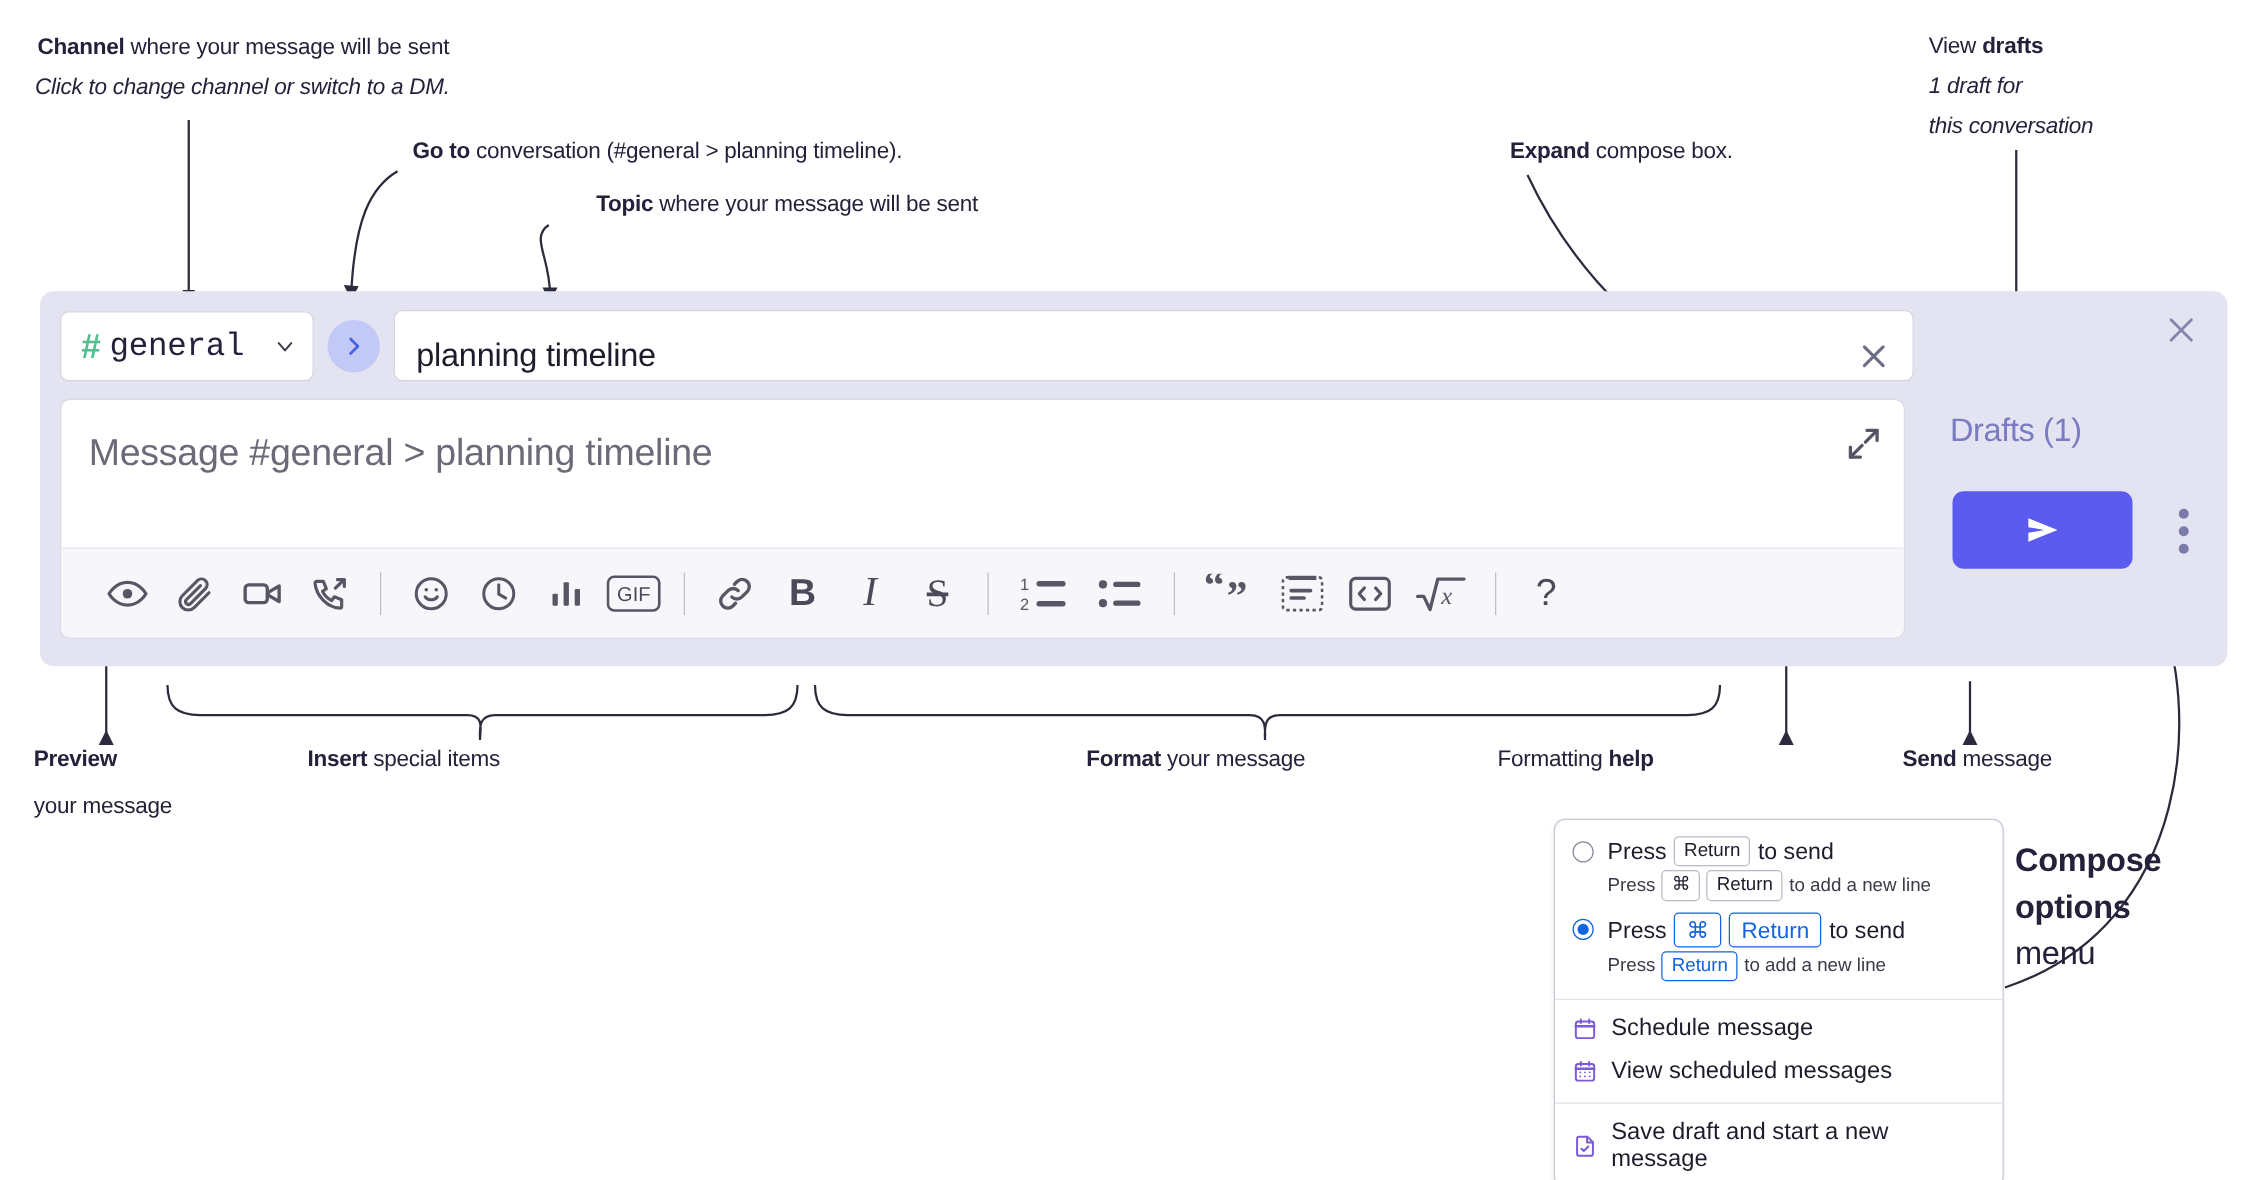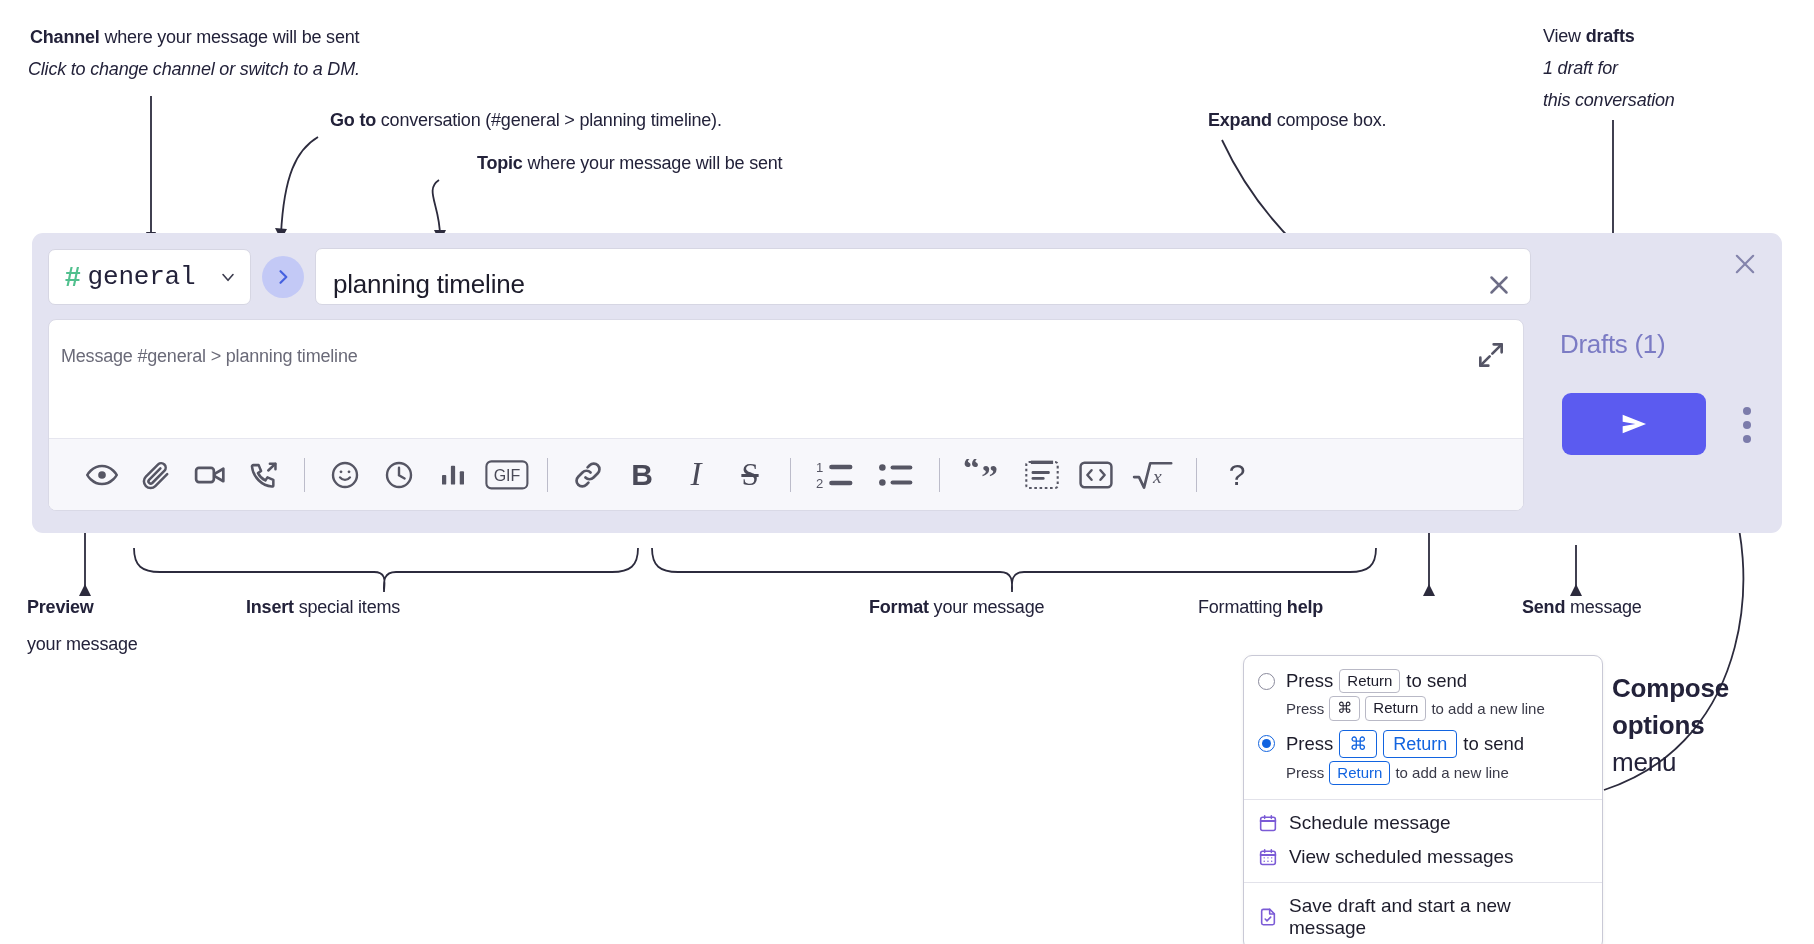--- a/index.html
+++ b/index.html
@@ -94,22 +94,22 @@
   
   #message-box {
     position: absolute; left: 16px; top: 86px;
     width: 1476px; height: 192px;
     background: #ffffff;
     border: 1px solid #d9d9e6;
     border-radius: 8px;
     overflow: hidden;
   }
   #message-placeholder {
-    position: absolute; left: 12px; top: 26px;
-    font-size: 18px; color: #6a6a78; letter-spacing: -0.2px;
+    position: absolute; left: 22px; top: 26px;
+    font-size: 30px; color: #6a6a78; letter-spacing: -0.2px;
   }
   #expand-btn {
     position: absolute; right: 16px; top: 19px;
     width: 32px; height: 32px; cursor: pointer;
   }
 
   
   #toolbar {
     position: absolute; left: 0; right: 0; bottom: 0;
     height: 72px;

